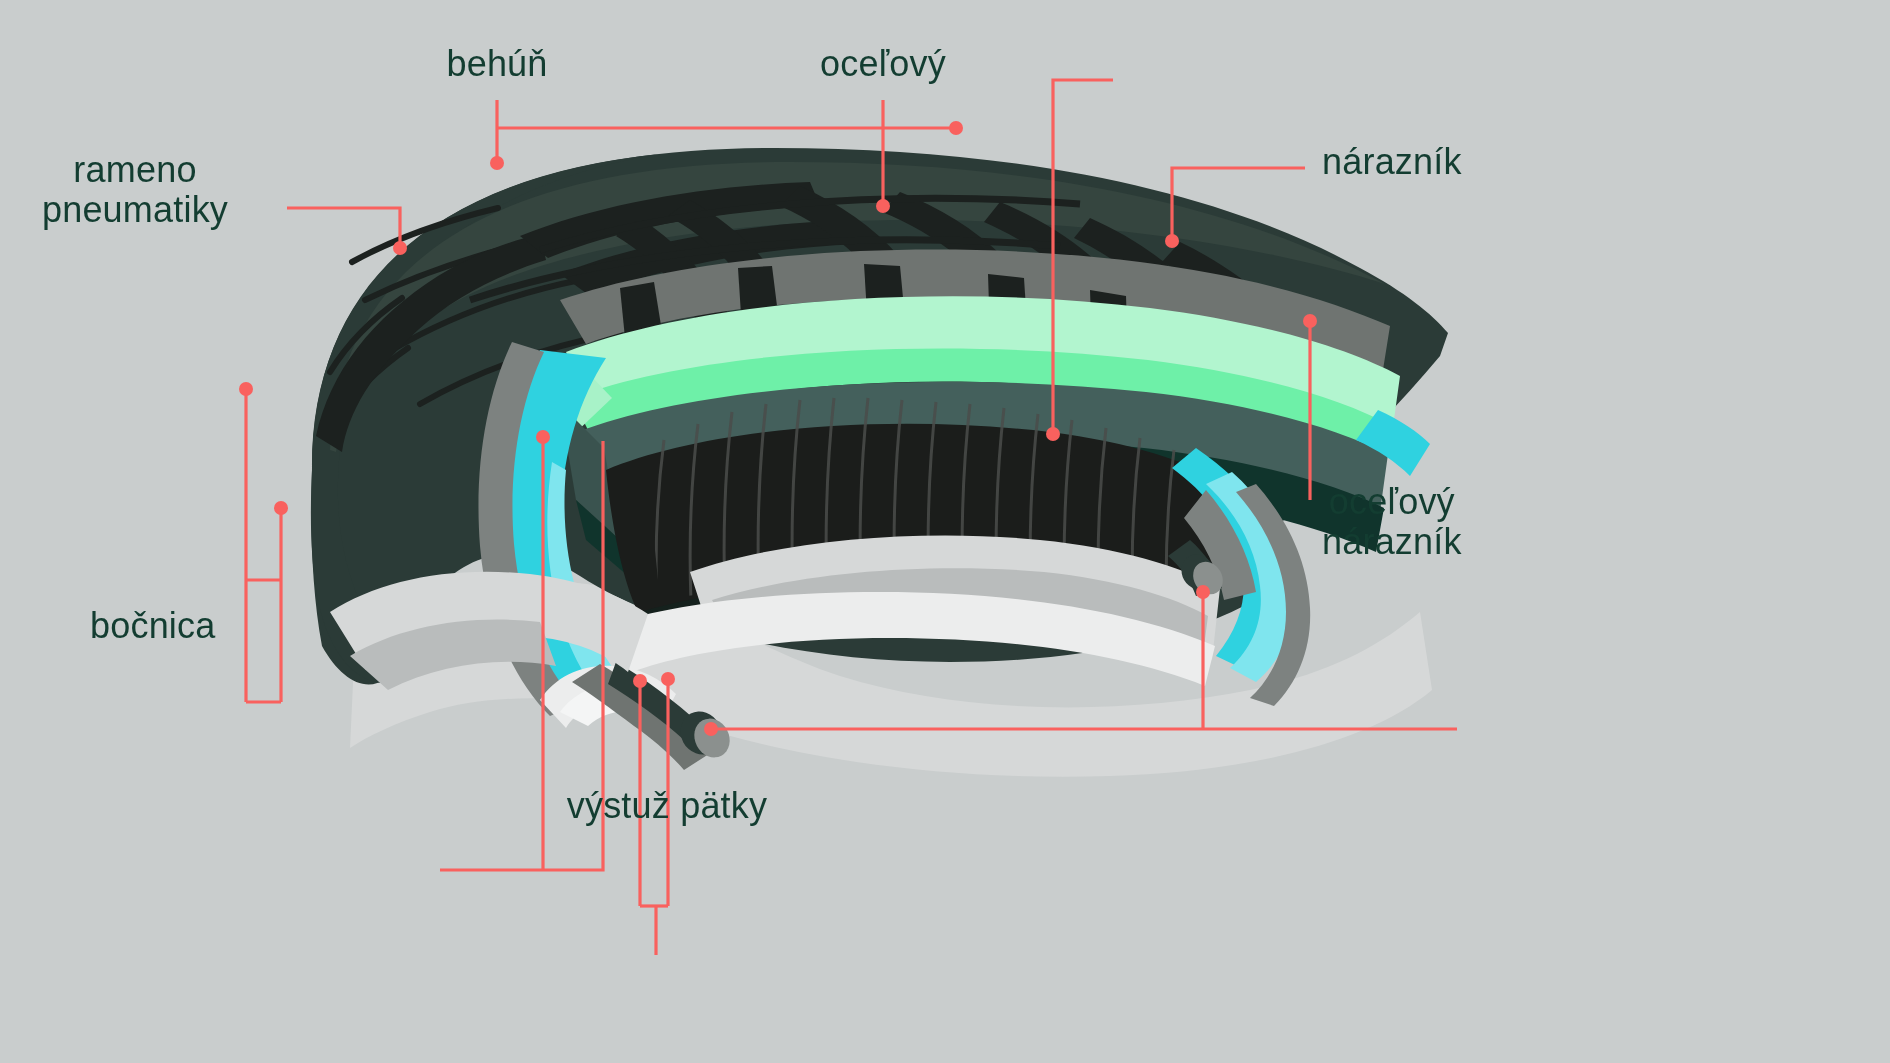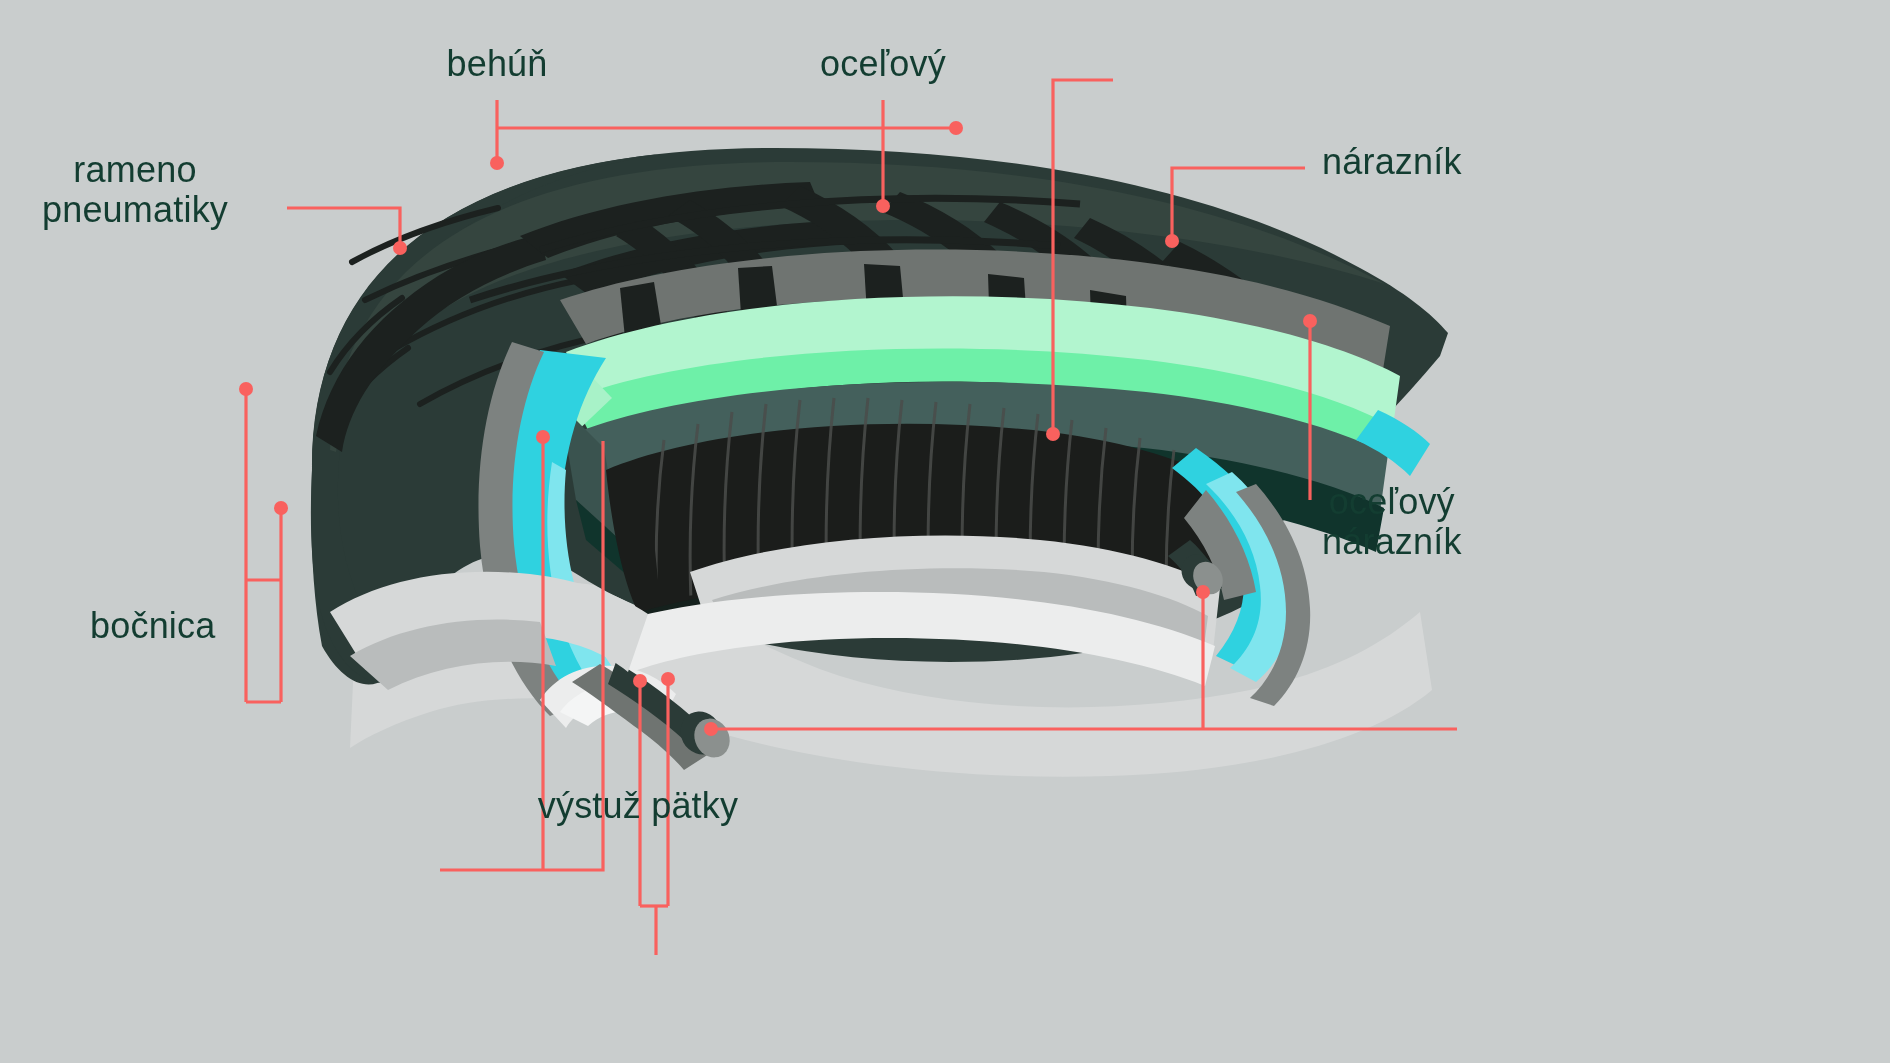--- a/index.html
+++ b/index.html
@@ -299,16 +299,16 @@
 
 
   <div class="lbl" style="left:1322px; top:142px;">nárazník</div>
 
   <div class="lbl" style="left:1322px; top:482px;text-align:center;">oceľový
 nárazník</div>
 
   <div class="lbl" style="left:90px; top:606px;">bočnica</div>
 
 
-  <div class="lbl c" style="left:503px; top:786px; width:270px;">výstuž pätky</div>
+  <div class="lbl c" style="left:532px; top:786px; width:270px;">výstuž pätky</div>
 
 
 </div>
 
 </body></html>

